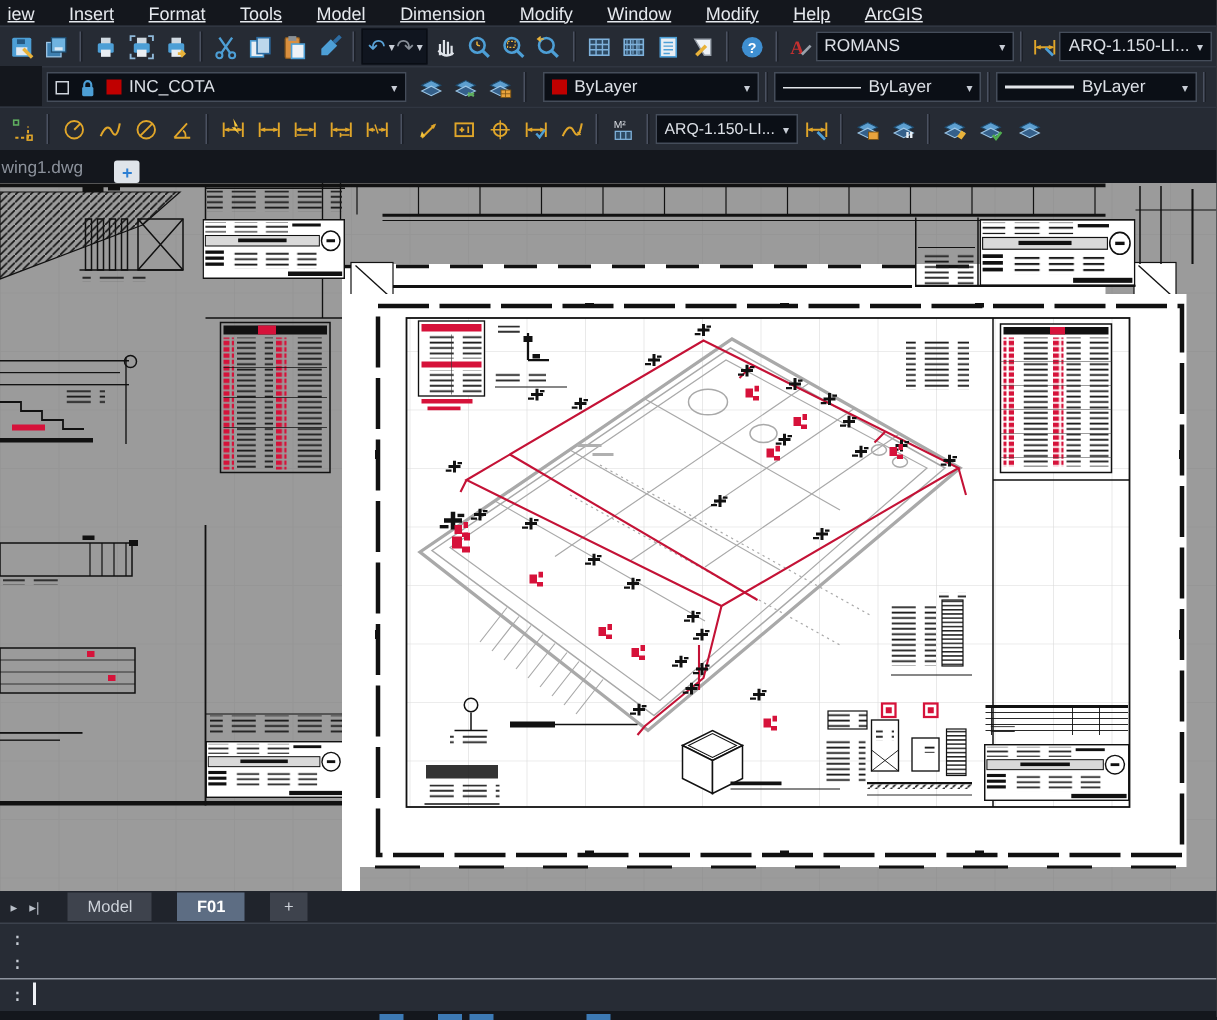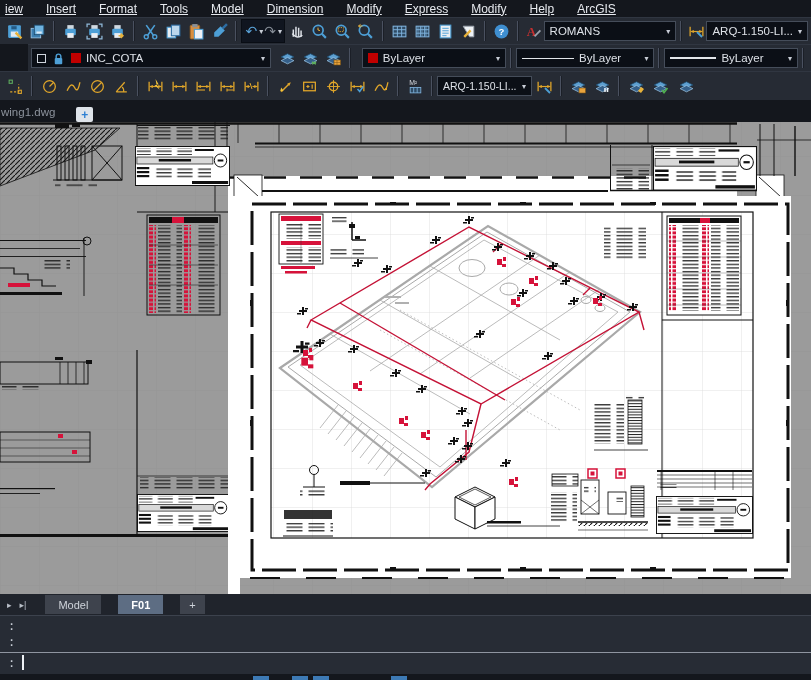--- a/index.html
+++ b/index.html
@@ -212,21 +212,21 @@
 <div class="app">
 
   <div class="menubar">
     <span class="mi">iew</span>
     <span class="mi">Insert</span>
     <span class="mi">Format</span>
     <span class="mi">Tools</span>
     <span class="mi">Model</span>
     <span class="mi">Dimension</span>
     <span class="mi">Modify</span>
-    <span class="mi">Express</span>
+    <span class="mi">Window</span>
     <span class="mi">Modify</span>
     <span class="mi">Help</span>
     <span class="mi">ArcGIS</span>
   </div>
 
   <div class="tbrow r1">
     <span class="tbtn">
         <svg width="17" height="17">
           <use href="#i-save"></use>
         </svg>

